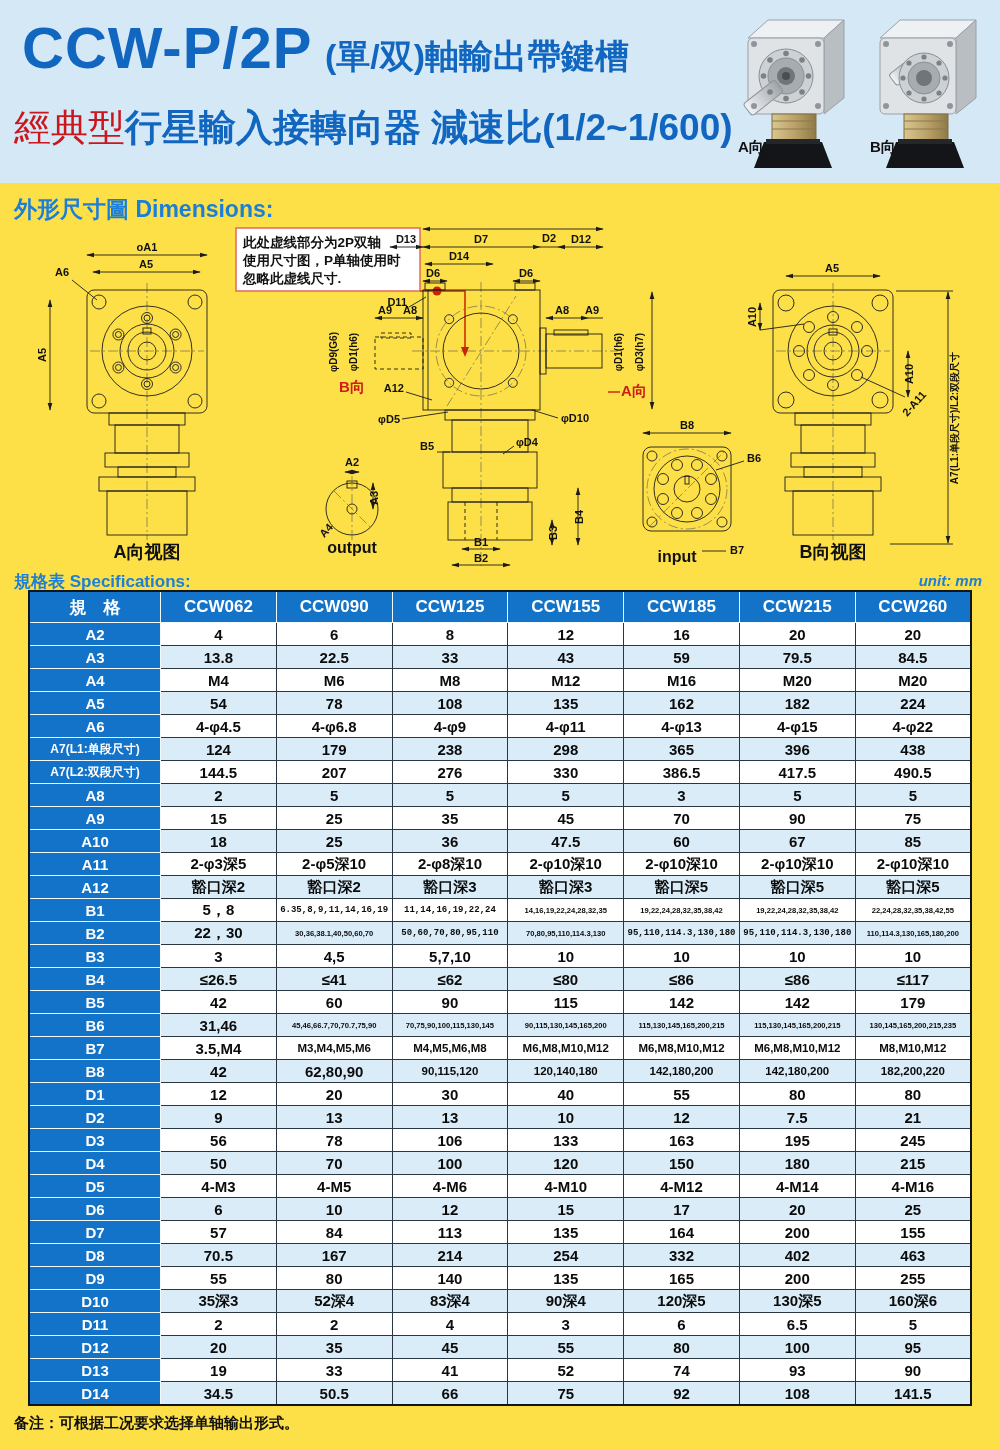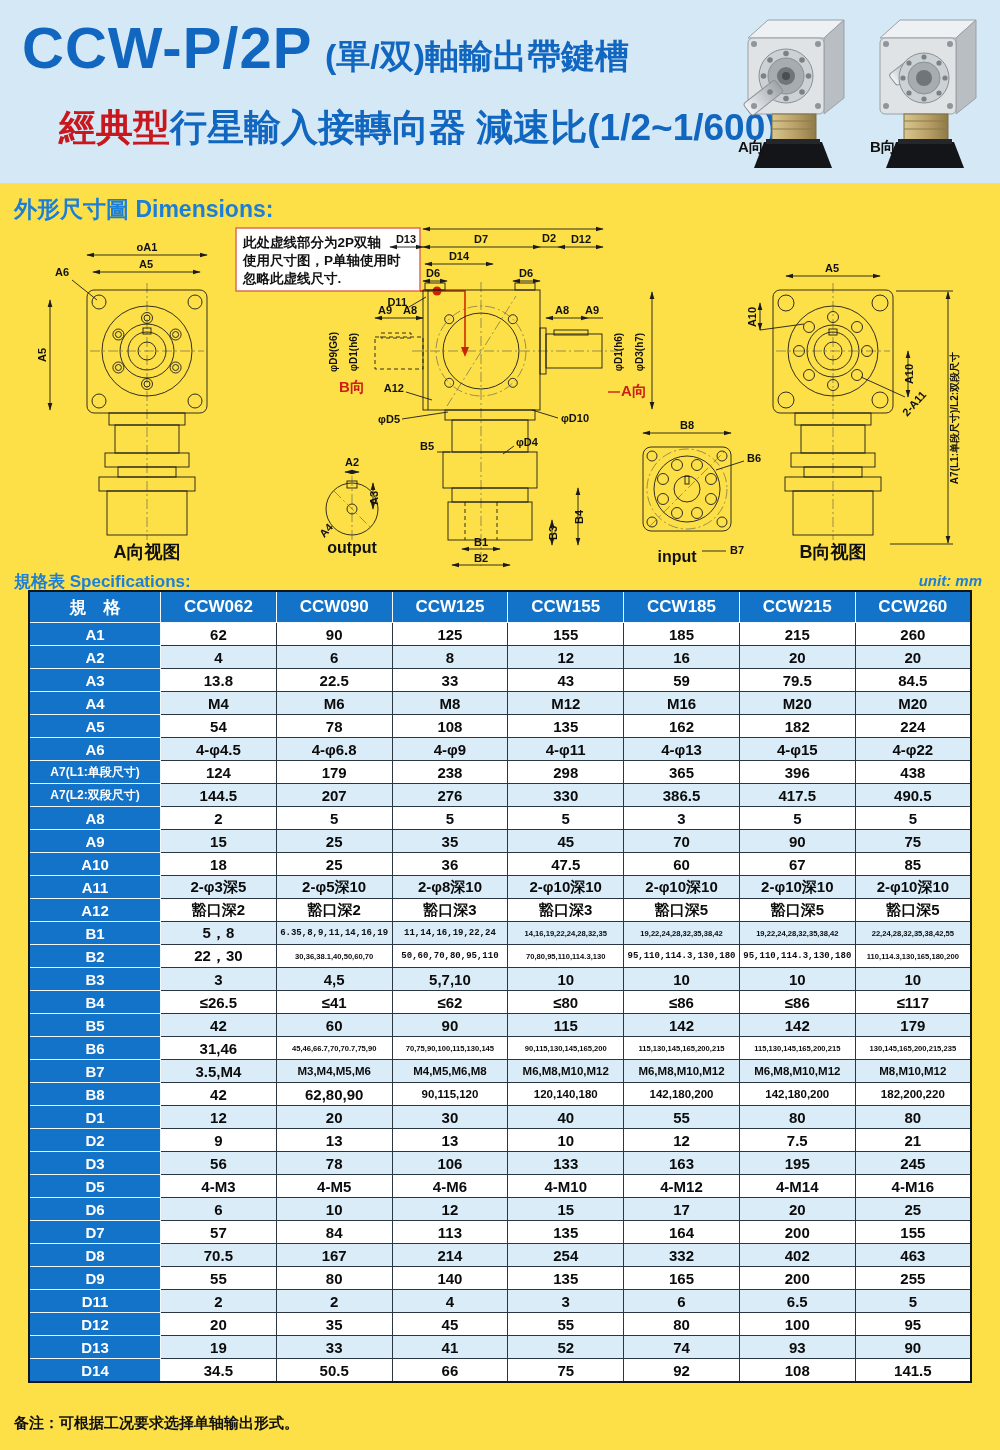--- a/index.html
+++ b/index.html
@@ -4,21 +4,21 @@
 <style>
   html,body{margin:0;padding:0;background:#ffffff;font-family:"Liberation Sans",sans-serif;}
   .page{position:relative;width:1000px;height:1450px;background:#fde047;overflow:hidden;}
 
   
   .band{position:absolute;left:0;top:0;width:1000px;height:183px;background:#d5e8f6;}
   .title1{position:absolute;left:22px;top:14px;white-space:nowrap;}
   .title1 .model{font-size:58px;font-weight:bold;color:#1166bf;letter-spacing:1px;}
   .title1 .suffix{font-size:34px;font-weight:bold;color:#1166bf;margin-left:8px;}
   .title2{position:absolute;left:14px;top:103px;white-space:nowrap;}
-  .title2 .red{font-size:37px;font-weight:bold;color:#c9171e;margin-left:45px;}
+  .title2 .red{font-size:37px;font-weight:normal;color:#c9171e;}
   .title2 .blue{font-size:37px;font-weight:bold;color:#1166bf;}
   .photo{position:absolute;top:8px;width:132px;height:168px;}
   .photo-a{left:734px;} .photo-b{left:866px;}
   .photo .vlabel{position:absolute;left:4px;top:130px;font-size:15px;font-weight:bold;color:#111;}
 
   
   .dim-heading{position:absolute;left:14px;top:194px;font-size:23px;font-weight:bold;color:#1b7ed8;}
   .spec-heading{position:absolute;left:14px;top:570px;font-size:17px;font-weight:bold;color:#1b7ed8;}
   .unit{position:absolute;right:18px;top:572px;font-size:15px;font-weight:bold;color:#1b7ed8;font-style:italic;}
 
@@ -381,30 +381,20 @@
           <th>CCW090</th>
           <th>CCW125</th>
           <th>CCW155</th>
           <th>CCW185</th>
           <th>CCW215</th>
           <th>CCW260</th>
         </tr>
     </thead>
     <tbody>
         <tr>
-          <th class="rowlabel">A1</th>
-          <td class="">62</td>
-          <td class="">90</td>
-          <td class="">125</td>
-          <td class="">155</td>
-          <td class="">185</td>
-          <td class="">215</td>
-          <td class="">260</td>
-        </tr>
-        <tr>
           <th class="rowlabel">A2</th>
           <td class="">4</td>
           <td class="">6</td>
           <td class="">8</td>
           <td class="">12</td>
           <td class="">16</td>
           <td class="">20</td>
           <td class="">20</td>
         </tr>
         <tr>
@@ -621,20 +611,30 @@
           <th class="rowlabel">D3</th>
           <td class="">56</td>
           <td class="">78</td>
           <td class="">106</td>
           <td class="">133</td>
           <td class="">163</td>
           <td class="">195</td>
           <td class="">245</td>
         </tr>
         <tr>
+          <th class="rowlabel">D4</th>
+          <td class="">50</td>
+          <td class="">70</td>
+          <td class="">100</td>
+          <td class="">120</td>
+          <td class="">150</td>
+          <td class="">180</td>
+          <td class="">215</td>
+        </tr>
+        <tr>
           <th class="rowlabel">D5</th>
           <td class="">4-M3</td>
           <td class="">4-M5</td>
           <td class="">4-M6</td>
           <td class="">4-M10</td>
           <td class="">4-M12</td>
           <td class="">4-M14</td>
           <td class="">4-M16</td>
         </tr>
         <tr>
@@ -671,20 +671,30 @@
           <th class="rowlabel">D9</th>
           <td class="">55</td>
           <td class="">80</td>
           <td class="">140</td>
           <td class="">135</td>
           <td class="">165</td>
           <td class="">200</td>
           <td class="">255</td>
         </tr>
         <tr>
+          <th class="rowlabel">D10</th>
+          <td class="">35深3</td>
+          <td class="">52深4</td>
+          <td class="">83深4</td>
+          <td class="">90深4</td>
+          <td class="">120深5</td>
+          <td class="">130深5</td>
+          <td class="">160深6</td>
+        </tr>
+        <tr>
           <th class="rowlabel">D11</th>
           <td class="">2</td>
           <td class="">2</td>
           <td class="">4</td>
           <td class="">3</td>
           <td class="">6</td>
           <td class="">6.5</td>
           <td class="">5</td>
         </tr>
         <tr>

